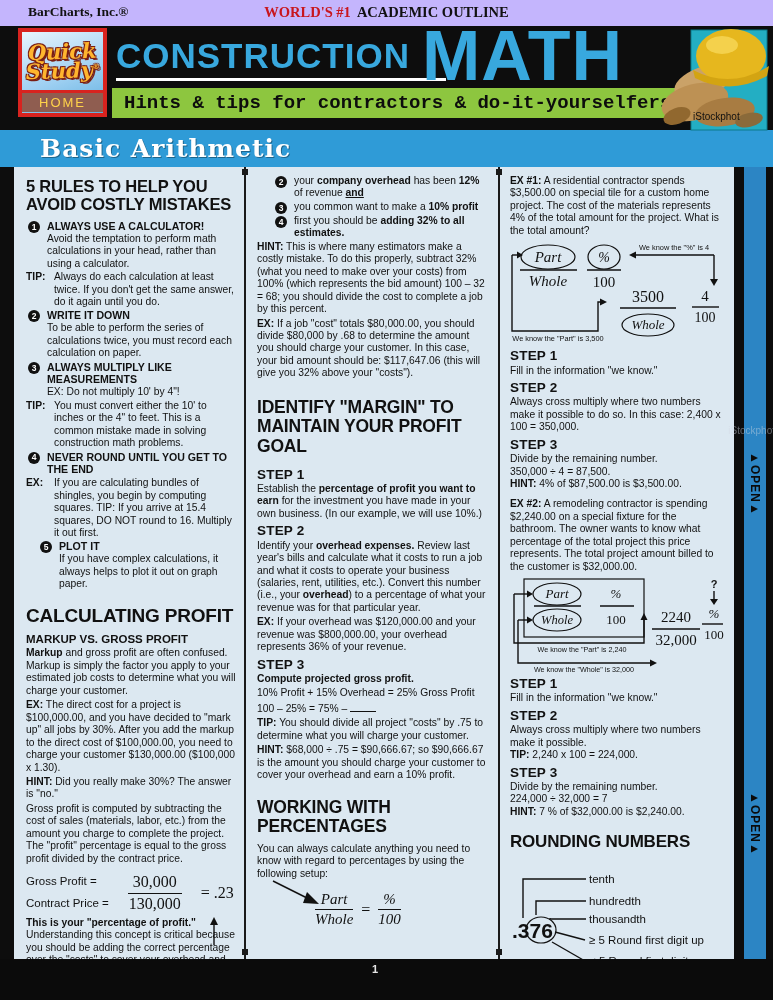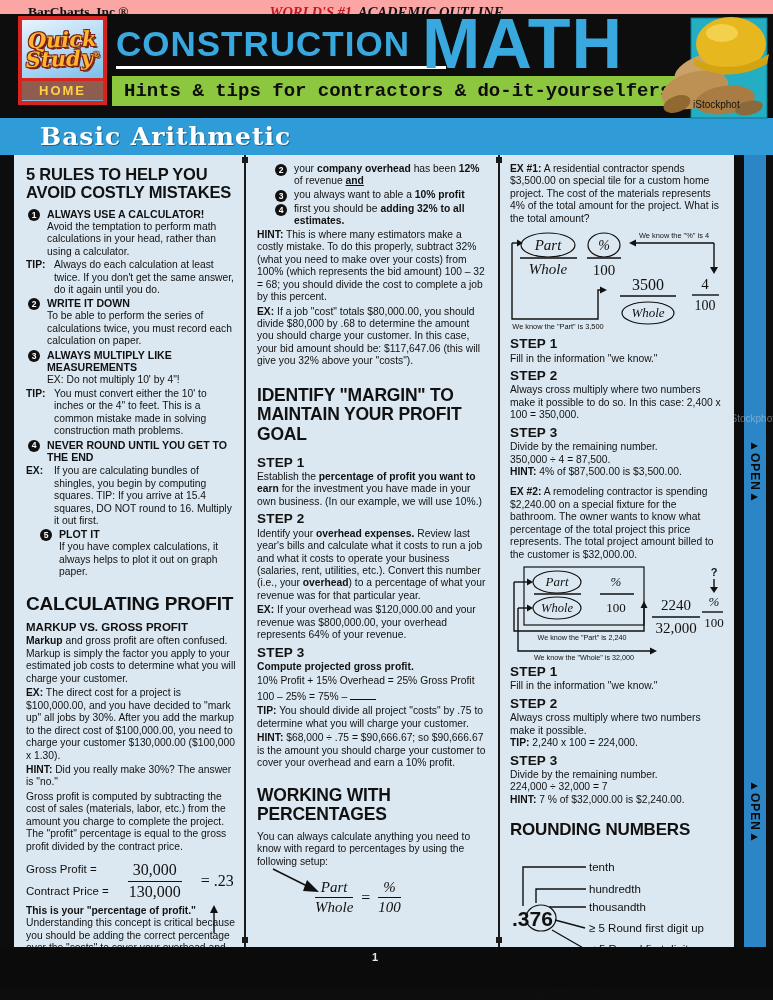--- a/index.html
+++ b/index.html
@@ -1,35 +1,35 @@
 <!DOCTYPE html>
 <html><head>
 <meta charset="utf-8">
 <style>
   html,body{margin:0;padding:0;background:#0d0d0d;}
   .page{position:relative;width:773px;height:1000px;overflow:hidden;background:#0d0d0d;
         font-family:"Liberation Sans",sans-serif;color:#111;}
   
-  .topstrip{position:relative;height:14px;background:#fca5a5;}
+  .topstrip{position:relative;height:26px;background:#c4b5fd;}
   .publisher{position:absolute;left:28px;top:4px;font-family:"Liberation Serif",serif;
              font-size:13.5px;font-weight:bold;color:#111;}
   .toptag{position:absolute;left:0;right:0;top:4px;text-align:center;
-          font-family:"Liberation Serif",serif;font-style:italic;font-weight:bold;font-size:14.5px;}
+          font-family:"Liberation Serif",serif;font-weight:bold;font-size:14.5px;}
   .toptag .red{color:#c8161d;margin-right:6px;}
   
   .banner{position:relative;height:104px;background:#0d0d0d;}
   .qslogo{position:absolute;left:18px;top:2px;width:81px;height:81px;border:4px solid #d8231f;
           background:linear-gradient(160deg,#e8f4fd 0%,#9fd0f2 55%,#5eaede 100%);z-index:6;}
   .qstext{height:58px;display:flex;flex-direction:column;align-items:center;justify-content:center;
           transform:rotate(-2deg);line-height:0.92;}
   .qsword{font-family:"DejaVu Serif",serif;font-style:italic;font-weight:bold;font-size:21px;color:#ffb52e;
           text-shadow:1px 1px 0 #7a1f14,-1px 1px 0 #7a1f14,1px -1px 0 #7a1f14,-1px -1px 0 #7a1f14,2px 2px 0 #7a1f14;}
   .qsreg{font-size:7px;vertical-align:super;}
   .homebar{height:19px;background:#8f5d50;border-top:3px solid #d8231f;display:flex;align-items:center;justify-content:center;}
-  .homebar span{font-size:13px;font-weight:bold;color:#ffd24a;letter-spacing:2px;}
+  .homebar span{font-size:13px;font-weight:normal;color:#ffd24a;letter-spacing:2px;}
   .title1{position:absolute;left:116px;top:10px;font-size:35px;font-weight:bold;color:#38a8de;letter-spacing:1px;z-index:2;}
   .title-underline{position:absolute;left:116px;top:52px;width:330px;height:3px;background:#fff;z-index:1;}
   .title2{position:absolute;left:422px;top:-10px;font-size:70px;font-weight:bold;color:#38a8de;letter-spacing:1px;z-index:2;}
   .greenbar{position:absolute;left:112px;top:62px;width:596px;height:30px;background:#8dc63f;
             display:flex;align-items:center;z-index:1;}
   .greenbar span{font-size:19px;font-weight:bold;color:#0d0d0d;margin-left:12px;font-family:Liberation Mono, monospace;}
   .hatart{position:absolute;right:2px;top:-6px;z-index:5;}
   
   .sectionbar{position:relative;height:37px;background:#2f9bd7;display:flex;align-items:center;z-index:3;}
   .sectionbar span{font-family:"DejaVu Serif",serif;font-weight:bold;font-size:25px;color:#fff;
@@ -213,40 +213,40 @@
 
       <div class="vdiv"></div>
 
       <div class="col c2">
         <div class="rule" style="margin-left:18px;">
           <span class="cnum">2</span>
           <div><span>your </span><b>company overhead</b><span> has been </span><b>12%</b><span> of revenue </span><b class="u">and</b></div>
         </div>
         <div class="rule" style="margin-left:18px;">
           <span class="cnum">3</span>
-          <div><span>you always want to able a </span><b>10% profit</b></div>
+          <div><span>you common want to make a </span><b>10% profit</b></div>
         </div>
         <div class="rule" style="margin-left:18px;">
           <span class="cnum">4</span>
           <div><span>first you should be </span><b>adding 32% to all estimates.</b></div>
         </div>
         <p><b>HINT:</b> <span>This is where many estimators make a costly mistake. To do this properly, subtract 32% (what you need to make over your costs) from 100% (which represents the bid amount) 100 – 32 = 68; you should divide the cost to complete a job by this percent.</span></p>
         <p><b>EX:</b> <span>If a job "cost" totals $80,000.00, you should divide $80,000 by .68 to determine the amount you should charge your customer. In this case, your bid amount should be: $117,647.06 (this will give you 32% above your "costs").</span></p>
 
         <h2 class="bigh" style="font-size:17.5px;margin-top:18px;">
           <span>IDENTIFY "MARGIN" TO</span>
             <span>MAINTAIN YOUR PROFIT</span>
             <span>GOAL</span>
         </h2>
 
         <div class="step" style="margin-top:10px;">STEP 1</div>
         <p><span>Establish the </span><b>percentage of profit you want to earn</b><span> for the investment you have made in your own business. (In our example, we will use 10%.)</span></p>
         <div class="step">STEP 2</div>
         <p><span>Identify your </span><b>overhead expenses.</b><span> Review last year's bills and calculate what it costs to run a job and what it costs to operate your business (salaries, rent, utilities, etc.). Convert this number (i.e., your </span><b>overhead</b><span>) to a percentage of what your revenue was for that particular year.</span></p>
-        <p><b>EX:</b> <span>If your overhead was $120,000.00 and your revenue was $800,000.00, your overhead represents 64% of your revenue.</span></p>
+        <p><b>EX:</b> <span>If your overhead was $120,000.00 and your revenue was $800,000.00, your overhead represents 36% of your revenue.</span></p>
         <div class="step">STEP 3</div>
         <p><b>Compute projected gross profit.</b></p>
         <p>10% Profit + 15% Overhead = 25% Gross Profit</p>
         <p><span>100 – 25% = 75% –</span> <span class="blank"></span></p>
         <p><b>TIP:</b> <span>You should divide all project "costs" by .75 to determine what you will charge your customer.</span></p>
         <p><b>HINT:</b> <span>$68,000 ÷ .75 = $90,666.67; so $90,666.67 is the amount you should charge your customer to cover your overhead and earn a 10% profit.</span></p>
 
         <h2 class="bigh" style="font-size:17.5px;margin-top:16px;">
           <span>WORKING WITH</span>
             <span>PERCENTAGES</span>

